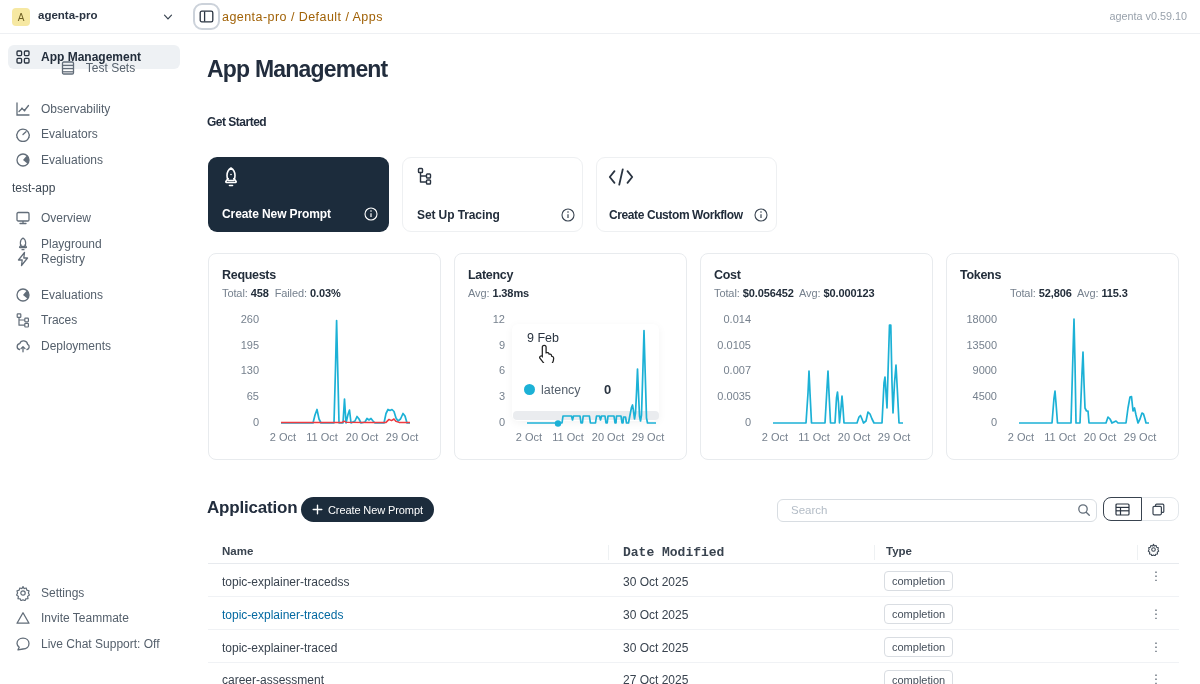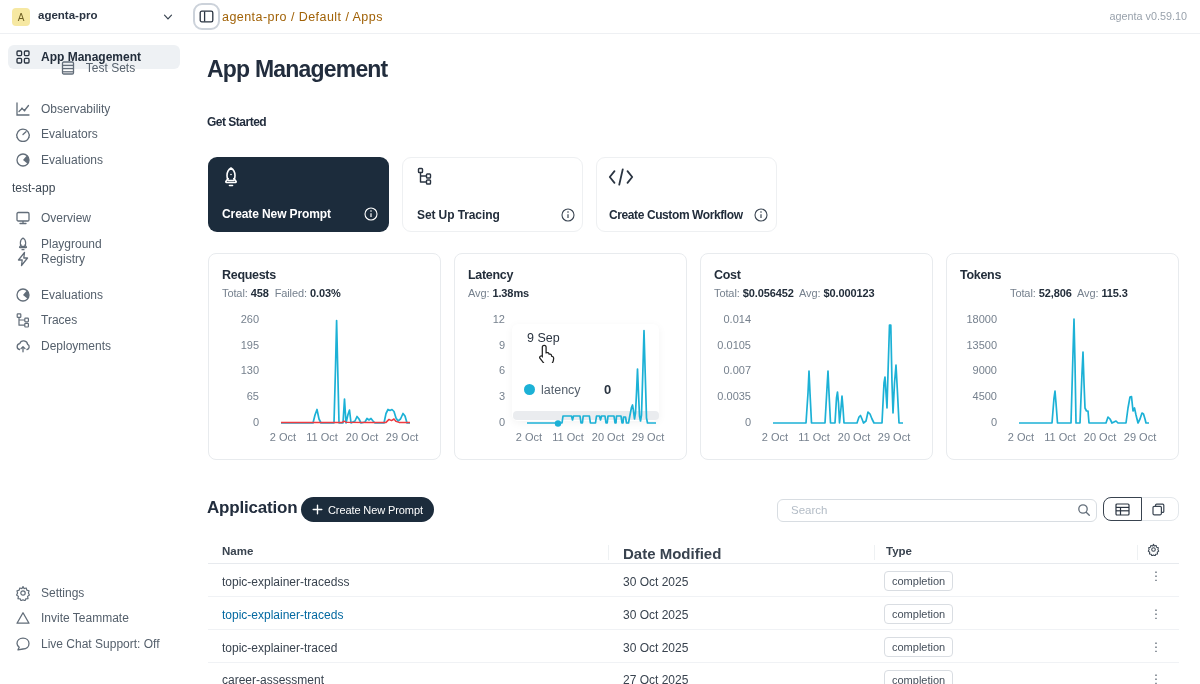--- a/index.html
+++ b/index.html
@@ -270,21 +270,21 @@
     <text x="51" y="172.8" text-anchor="end">0</text>
     <text x="75" y="188" text-anchor="middle">2 Oct</text>
     <text x="114" y="188" text-anchor="middle">11 Oct</text>
     <text x="154" y="188" text-anchor="middle">20 Oct</text>
     <text x="194" y="188" text-anchor="middle">29 Oct</text>
   </g>
   <polyline fill="none" stroke="#1cb1d6" stroke-width="1.7" stroke-linejoin="round" points="73,170 106,170 108,145 109,138 110,150 111.5,170 125,170 127,100 128,66 129,110 130,170 134,170 136,120 137,99 138,130 139,155 140.5,158 142,158 143,170 146,170 160,170 162,164 164,166 166,170 170,168 172,170 180,170 182,155 184,144 185.5,143.5 187,158 188.5,155 190,162 192,170 194,166 196,160 197.5,161 199,166 200,170 203,170"></polyline>
 </svg>
 
 <div class="abs" style="left:512px;top:324px;width:147px;height:97px;background:rgba(255,255,255,0.55);border-radius:6px;box-shadow:0 2px 8px rgba(0,0,0,0.05);z-index:1;"></div>
-<div class="abs" style="left:527px;top:331px;font-size:12.5px;color:#2a3441;z-index:4;">9 Sep</div>
+<div class="abs" style="left:527px;top:331px;font-size:12.5px;color:#2a3441;z-index:4;">9 Feb</div>
 <svg class="abs" style="left:536px;top:344px;z-index:4;" width="19" height="19" viewBox="0 0 14 14">
     <path d="M6.5 1 C7.4 1 8 1.7 8 2.6 V7 l1-.2 c.5-.1 1 .2 1.2 .7 l.2 .5 .8 .1 c.6 .1 1 .5 1.1 1 l.1 .6 .7 .2 c.6 .2 .9 .7 .9 1.3 0 1.7-.5 3-1.2 4.1 -.4 .7-1.1 1.1-1.9 1.1 H8.2 c-.7 0-1.4-.3-1.8-.9 L3.2 11.4 c-.4-.5-.3-1.2 .1-1.6 .5-.4 1.2-.4 1.6 0 l.1 .1 V2.6 C5 1.7 5.6 1 6.5 1 Z" fill="#fff" stroke="#222" stroke-width="1" transform="scale(0.93)"></path>
   </svg>
 <div class="abs" style="left:524px;top:384px;width:11px;height:11px;border-radius:50%;background:#1cb1d6;z-index:4;"></div>
 <div class="abs" style="left:541px;top:383px;font-size:12.5px;color:#55606c;z-index:4;">latency</div>
 <div class="abs" style="left:604px;top:382px;font-size:13px;font-weight:bold;color:#2a3441;z-index:4;">0</div>
 <div class="abs" style="left:513px;top:411px;width:146px;height:8.5px;background:#eaecef;border-radius:4px;z-index:1;"></div>
 
 <div class="abs" style="left:207px;top:498px;font-size:17px;font-weight:bold;color:#222d3d;letter-spacing:-0.2px;">Application</div>
 <div class="abs" style="left:301px;top:497px;height:25px;border-radius:13px;background:#1c2c3c;display:flex;align-items:center;padding:0 11px;z-index:2;">
@@ -313,21 +313,21 @@
 <svg class="abs" style="left:1152px;top:503px;" width="13" height="13" viewBox="0 0 13 13" fill="none" stroke="#3a4552" stroke-width="1.2">
     <rect x="1" y="3.4" width="8.4" height="8.4" rx="1.2"></rect>
     <path d="M3.6 3.2 V2.2 c0-.6.4-1 1-1 h6.2 c.6 0 1 .4 1 1 v6.2 c0 .6-.4 1-1 1 h-1"></path>
   </svg>
 
 <div class="abs" style="left:208px;top:540px;width:971px;height:24px;border-bottom:1px solid #e7eaee;"></div>
 <div class="abs" style="left:608px;top:545px;width:1px;height:15px;background:#eef1f3;"></div>
 <div class="abs" style="left:874px;top:545px;width:1px;height:15px;background:#eef1f3;"></div>
 <div class="abs" style="left:1137px;top:545px;width:1px;height:15px;background:#eef1f3;"></div>
 <div class="abs" style="left:222px;top:545px;font-size:11.5px;font-weight:bold;color:#39434f;">Name</div>
-<div class="abs" style="left:623px;top:545px;font-size:15px;font-weight:bold;color:#39434f;">Date Modified</div>
+<div class="abs" style="left:623px;top:545px;font-size:13px;font-weight:bold;color:#39434f;font-family:Liberation Mono, monospace;">Date Modified</div>
 <div class="abs" style="left:886px;top:545px;font-size:11.5px;font-weight:bold;color:#39434f;">Type</div>
 <svg class="abs" style="left:1147px;top:543px;" width="13" height="13" viewBox="0 0 16 16" fill="none" stroke="#3a4552" stroke-width="1.3">
     <circle cx="8" cy="8" r="2.2"></circle>
     <path d="M8 1.6 9 3.6 11.2 3 11.8 5.2 14 5.8 13.4 8 14.4 10 12.6 11.4 13 13.6 10.8 13.8 10 15.8 8 14.8 6 15.8 5.2 13.8 3 13.6 3.4 11.4 1.6 10 2.6 8 2 5.8 4.2 5.2 4.8 3 7 3.6 Z" stroke-linejoin="round"></path>
   </svg>
 
 <div class="abs" style="left:208px;top:564px;width:971px;height:33px;border-bottom:1px solid #f0f2f5;"></div>
 <div class="abs" style="left:208px;top:597px;width:971px;height:33px;border-bottom:1px solid #f0f2f5;"></div>
 <div class="abs" style="left:208px;top:630px;width:971px;height:33px;border-bottom:1px solid #f0f2f5;"></div>
 

